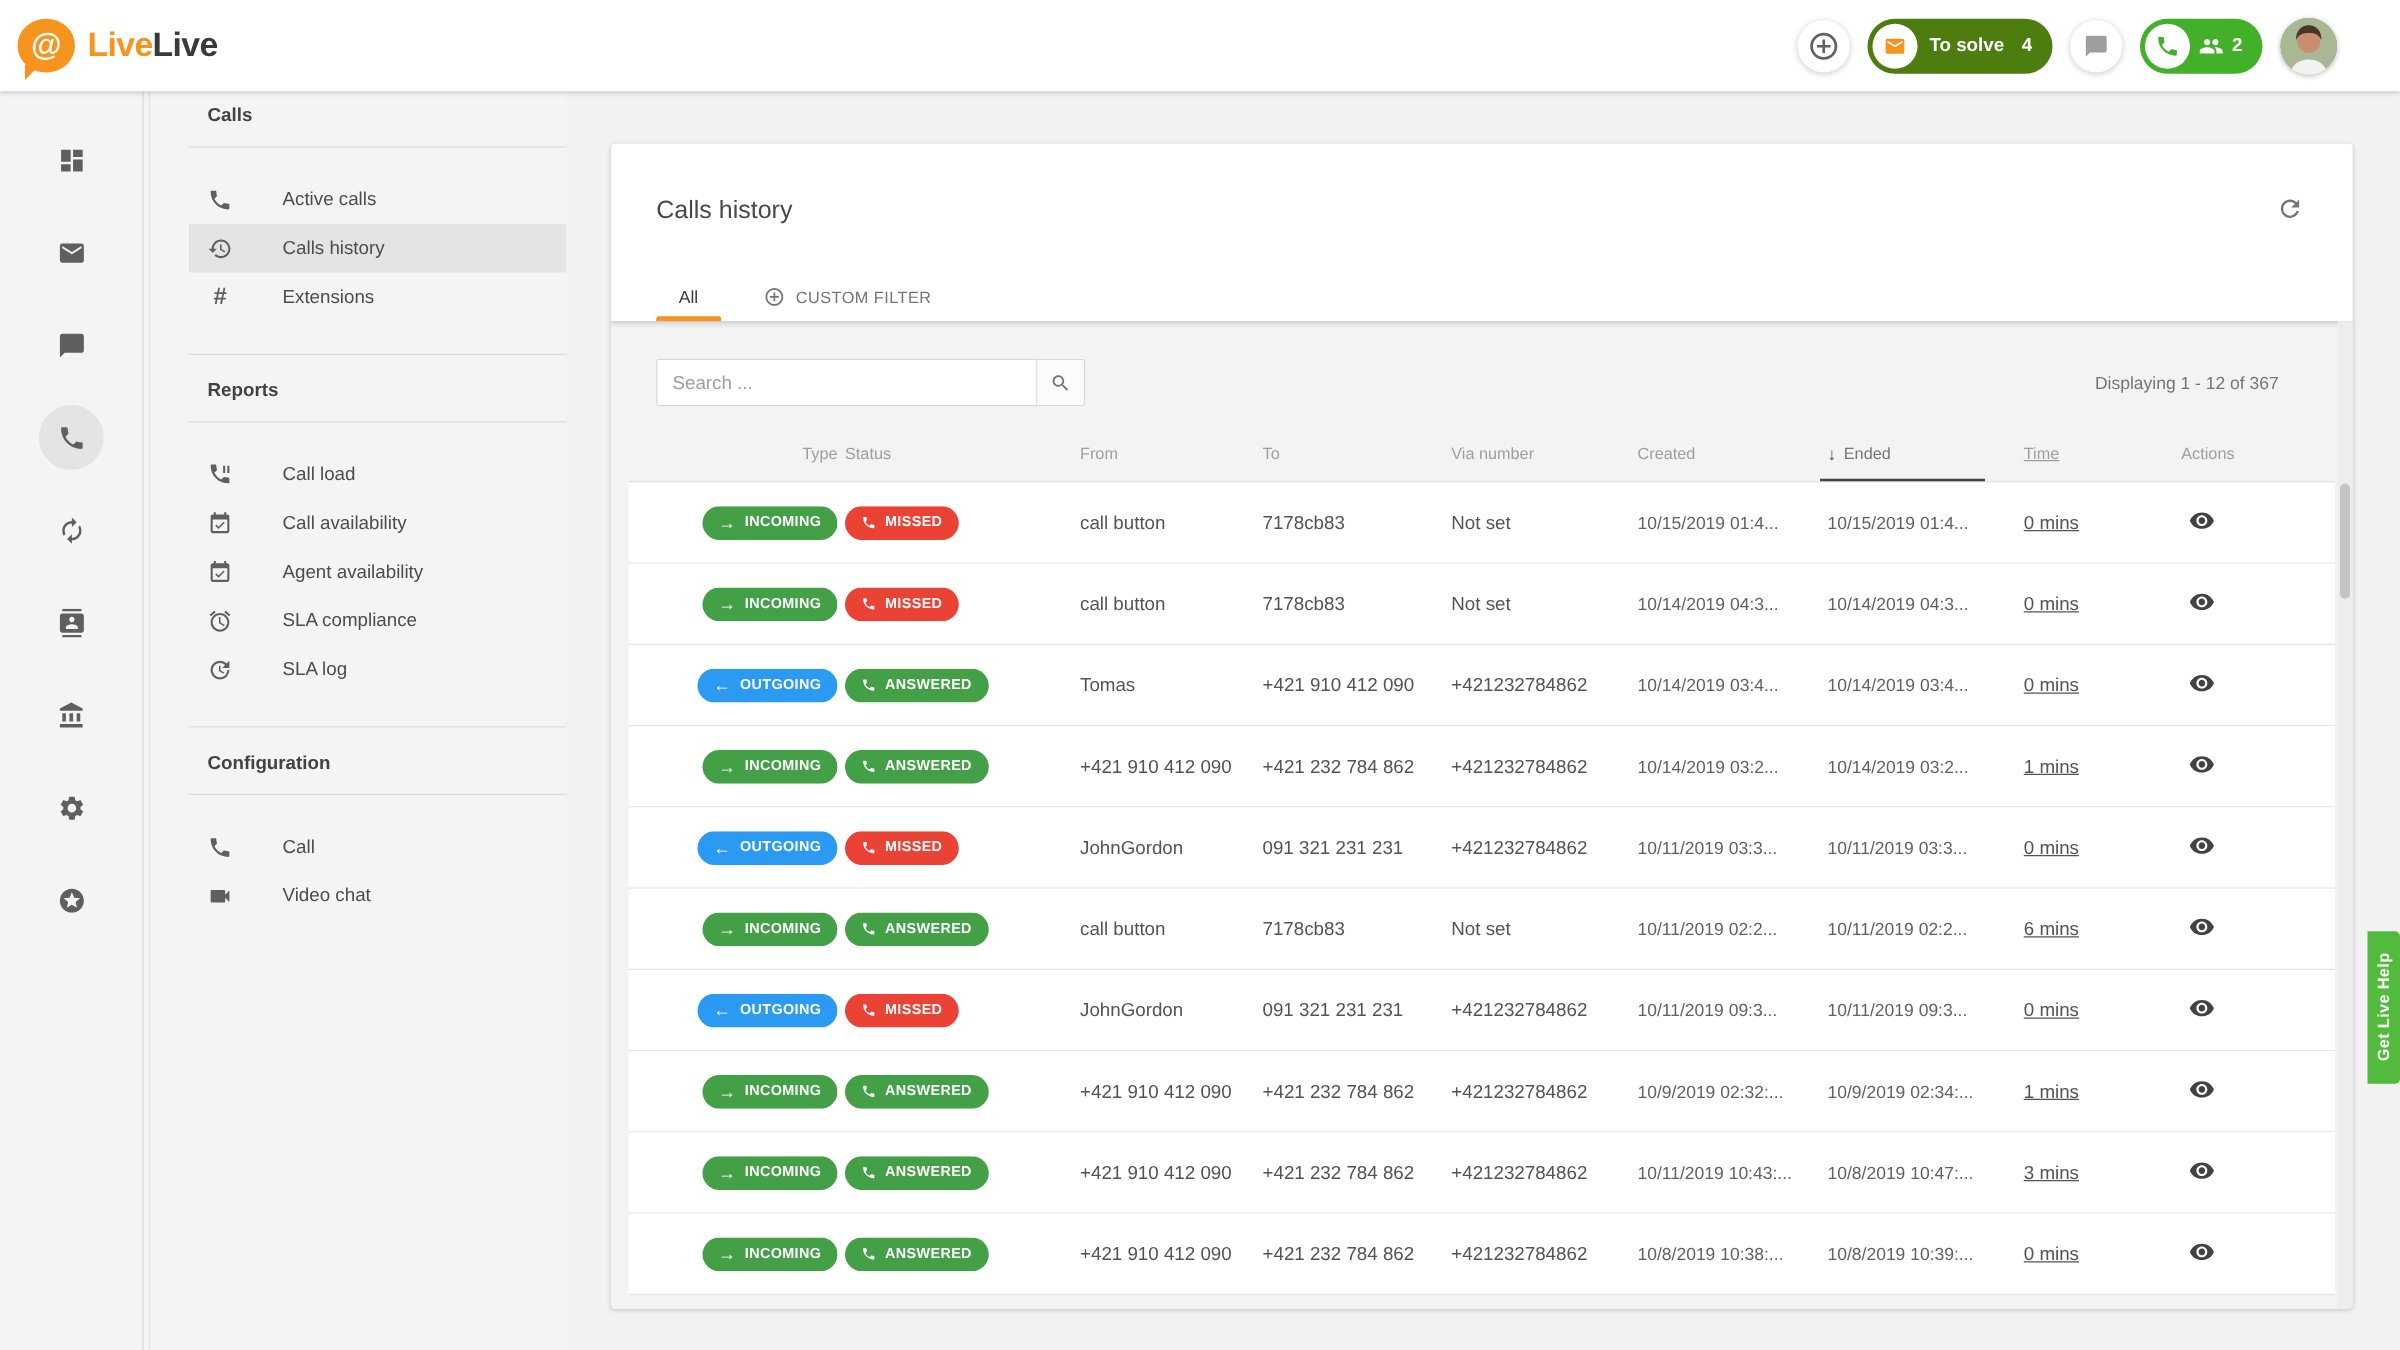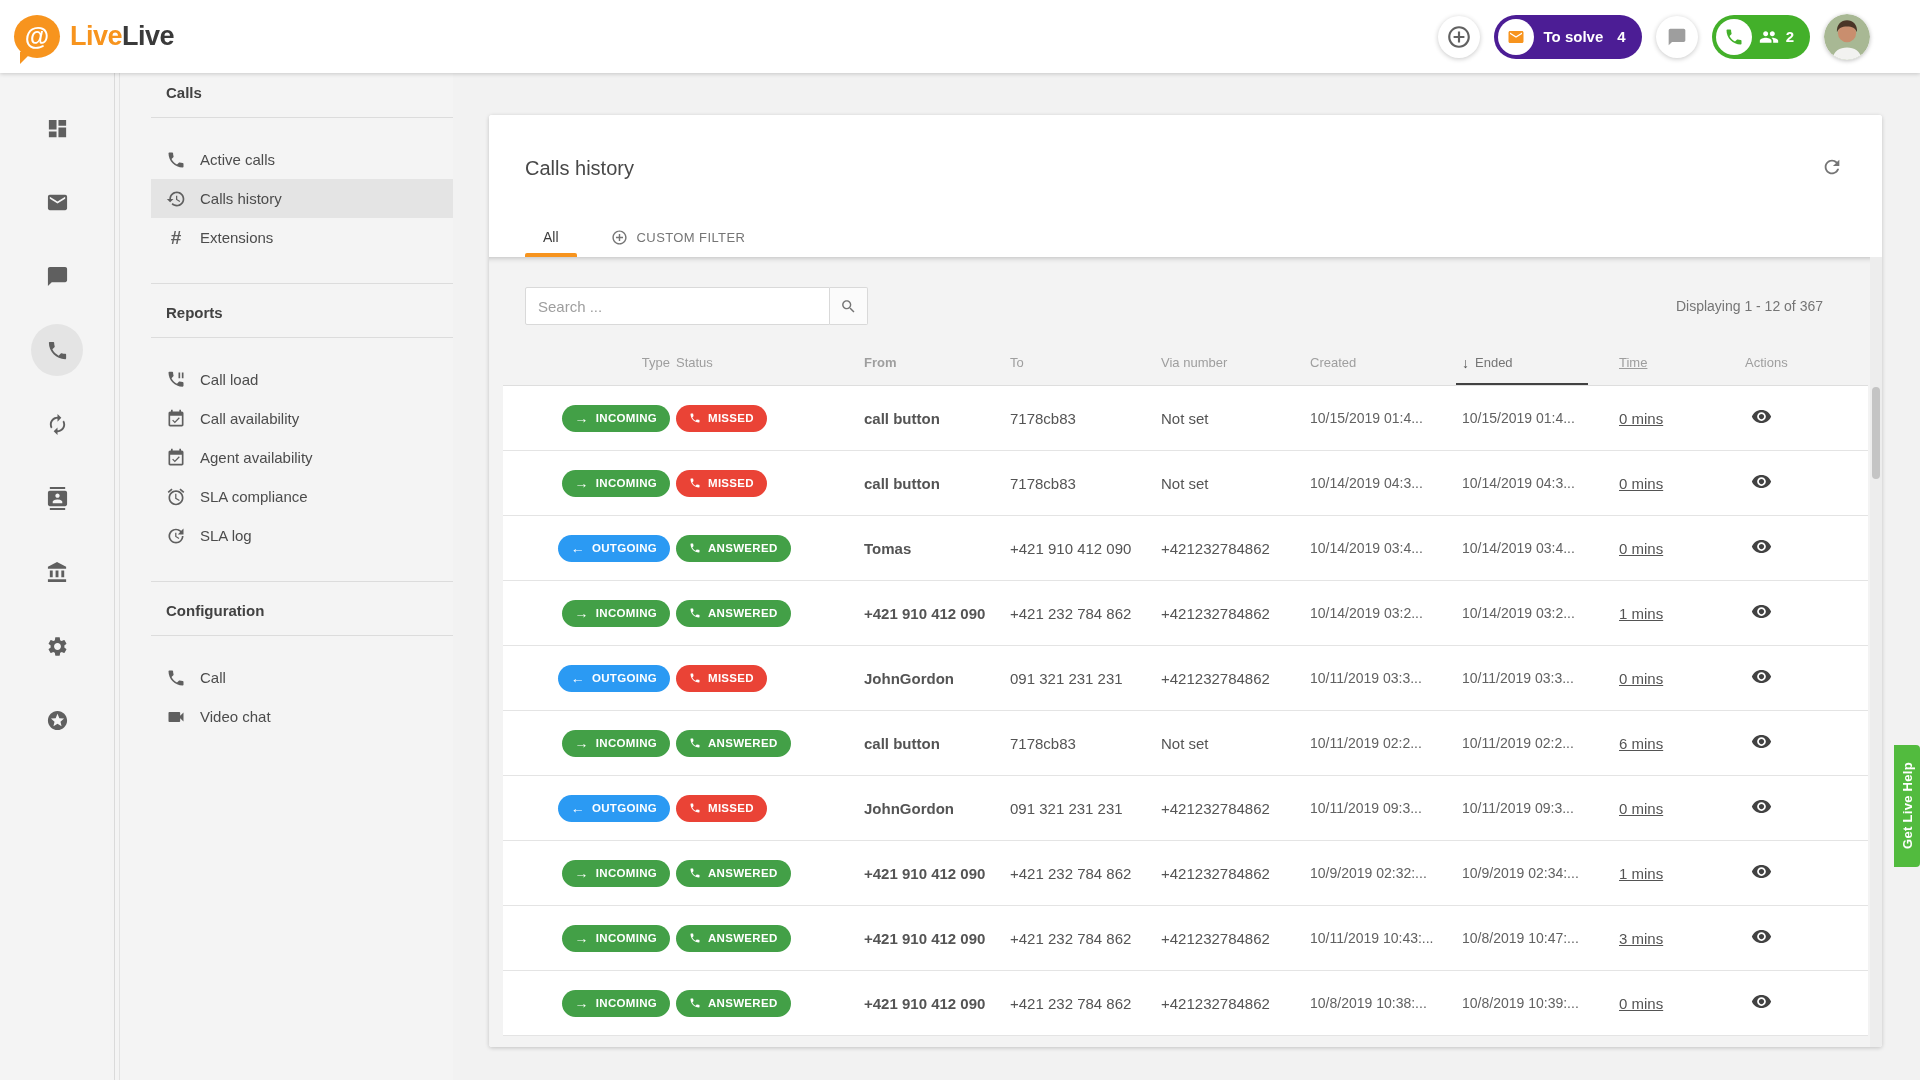--- a/index.html
+++ b/index.html
@@ -23,21 +23,21 @@
     display: flex; align-items: center; gap: 14px; }
   .circle-btn { width: 42px; height: 42px; border-radius: 50%; background: #fff;
     box-shadow: 0 1px 5px rgba(0,0,0,.22); display: flex; align-items: center;
     justify-content: center; cursor: pointer; border: none; }
   .circle-btn svg { width: 26px; height: 26px; fill: #616161; }
   .circle-btn.chat svg { width: 20px; height: 20px; fill: #9e9e9e; }
   .pill { height: 44px; border-radius: 22px; display: flex; align-items: center;
     padding: 0 16px 0 4px; gap: 10px; cursor: pointer; border: none; }
   .pill .inner-circle { width: 36px; height: 36px; border-radius: 50%; background: #fff;
     display: flex; align-items: center; justify-content: center; flex: 0 0 auto; }
-  .pill-tosolve { background: #4c1d95; }
+  .pill-tosolve { background: #4d7c0f; }
   .pill-tosolve .inner-circle svg { width: 18px; height: 18px; fill: #F7941E; }
   .pill-tosolve .lbl { color: #fff; font-weight: bold; font-size: 15px; }
   .pill-tosolve .cnt { color: #fff; font-weight: bold; font-size: 15px; margin-left: 4px; }
   .pill-calls { background: #43B02A; gap: 7px; }
   .pill-calls .inner-circle svg { width: 20px; height: 20px; fill: #43B02A; }
   .pill-calls .grp { width: 20px; height: 20px; fill: #fff; }
   .pill-calls .cnt { color: #fff; font-weight: bold; font-size: 15px; }
   .avatar { width: 46px; height: 46px; border-radius: 50%; overflow: hidden;
     box-shadow: 0 1px 4px rgba(0,0,0,.25); cursor: pointer; }
 
@@ -53,21 +53,21 @@
   
   .nav-panel { position: absolute; left: 114px; top: 56px; width: 339px; height: 1062px;
     background: #f4f4f4; border-left: 1px solid #dadada; padding: 28px 0 0 36px; }
   .nav-panel::before { content: ""; position: absolute; left: 4px; top: 0; bottom: 0;
     width: 1px; background: #e2e2e2; }
   .nav-title { padding: 20px 0 16px 15px; font-size: 15px; font-weight: bold; color: #424242; }
   .nav-title.first { padding-top: 0; }
   .nav-divider { height: 1px; background: #dcdcdc; }
   .nav-items { padding: 22px 0 26px; }
   .nav-item { height: 39px; display: flex; align-items: center; padding-left: 15px;
-    gap: 14px; cursor: pointer; color: #4c4c4c; font-size: 15px; }
+    gap: 40px; cursor: pointer; color: #4c4c4c; font-size: 15px; }
   .nav-item.active { background: #e4e4e4; }
   .nav-item svg { width: 20px; height: 20px; fill: #5f5f5f; flex: 0 0 auto; }
   .nav-item .hash { width: 20px; font-size: 19px; font-weight: bold; color: #5f5f5f;
     text-align: center; }
 
   
   .card { position: absolute; left: 489px; top: 115px; width: 1393px; height: 932px;
     background: #fff; border-radius: 3px; box-shadow: 0 1px 4px rgba(0,0,0,.2);
     display: flex; flex-direction: column; overflow: hidden; }
   .card-head { padding: 40px 37px 0 36px; background: #fff; }
@@ -102,21 +102,21 @@
   .th.sorted { position: relative; color: #757575; display: flex; gap: 6px; align-items: center; }
   .th.sorted::after { content: ""; position: absolute; left: 0; bottom: -14px; width: 132px;
     height: 2px; background: #424242; }
   .sort-arrow { font-size: 14px; color: #555; }
 
   .row { display: flex; align-items: center; height: 65px; background: #fff;
     border-bottom: 1px solid #e4e4e4; cursor: pointer; }
   .cell { padding-left: 6px; font-size: 15px; color: #545454; white-space: nowrap;
     overflow: hidden; }
   .cell.date { font-size: 14px; color: #616161; }
-  .c-type { width: 167px; text-align: right; } .c-status { width: 188px; } .c-from { width: 146px; font-weight: bold; }
+  .c-type { width: 167px; text-align: right; } .c-status { width: 188px; } .c-from { width: 146px; }
   .c-to { width: 151px; } .c-via { width: 149px; } .c-created { width: 152px; }
   .c-ended { width: 157px; } .c-time { width: 126px; text-decoration: underline; } .c-actions { flex: 1; }
 
   .badge { display: inline-flex; align-items: center; gap: 7px; height: 27px;
     padding: 0 13px; border-radius: 14px; color: #fff; font-size: 11.5px;
     font-weight: bold; letter-spacing: .3px; }
   .badge[data-variant="incoming"], .badge[data-variant="answered"] { background: #43A047; }
   .badge[data-variant="outgoing"] { background: #2B9AF3; }
   .badge[data-variant="missed"] { background: #EA4336; }
   .badge .arrow { font-size: 14px; line-height: 1; }

